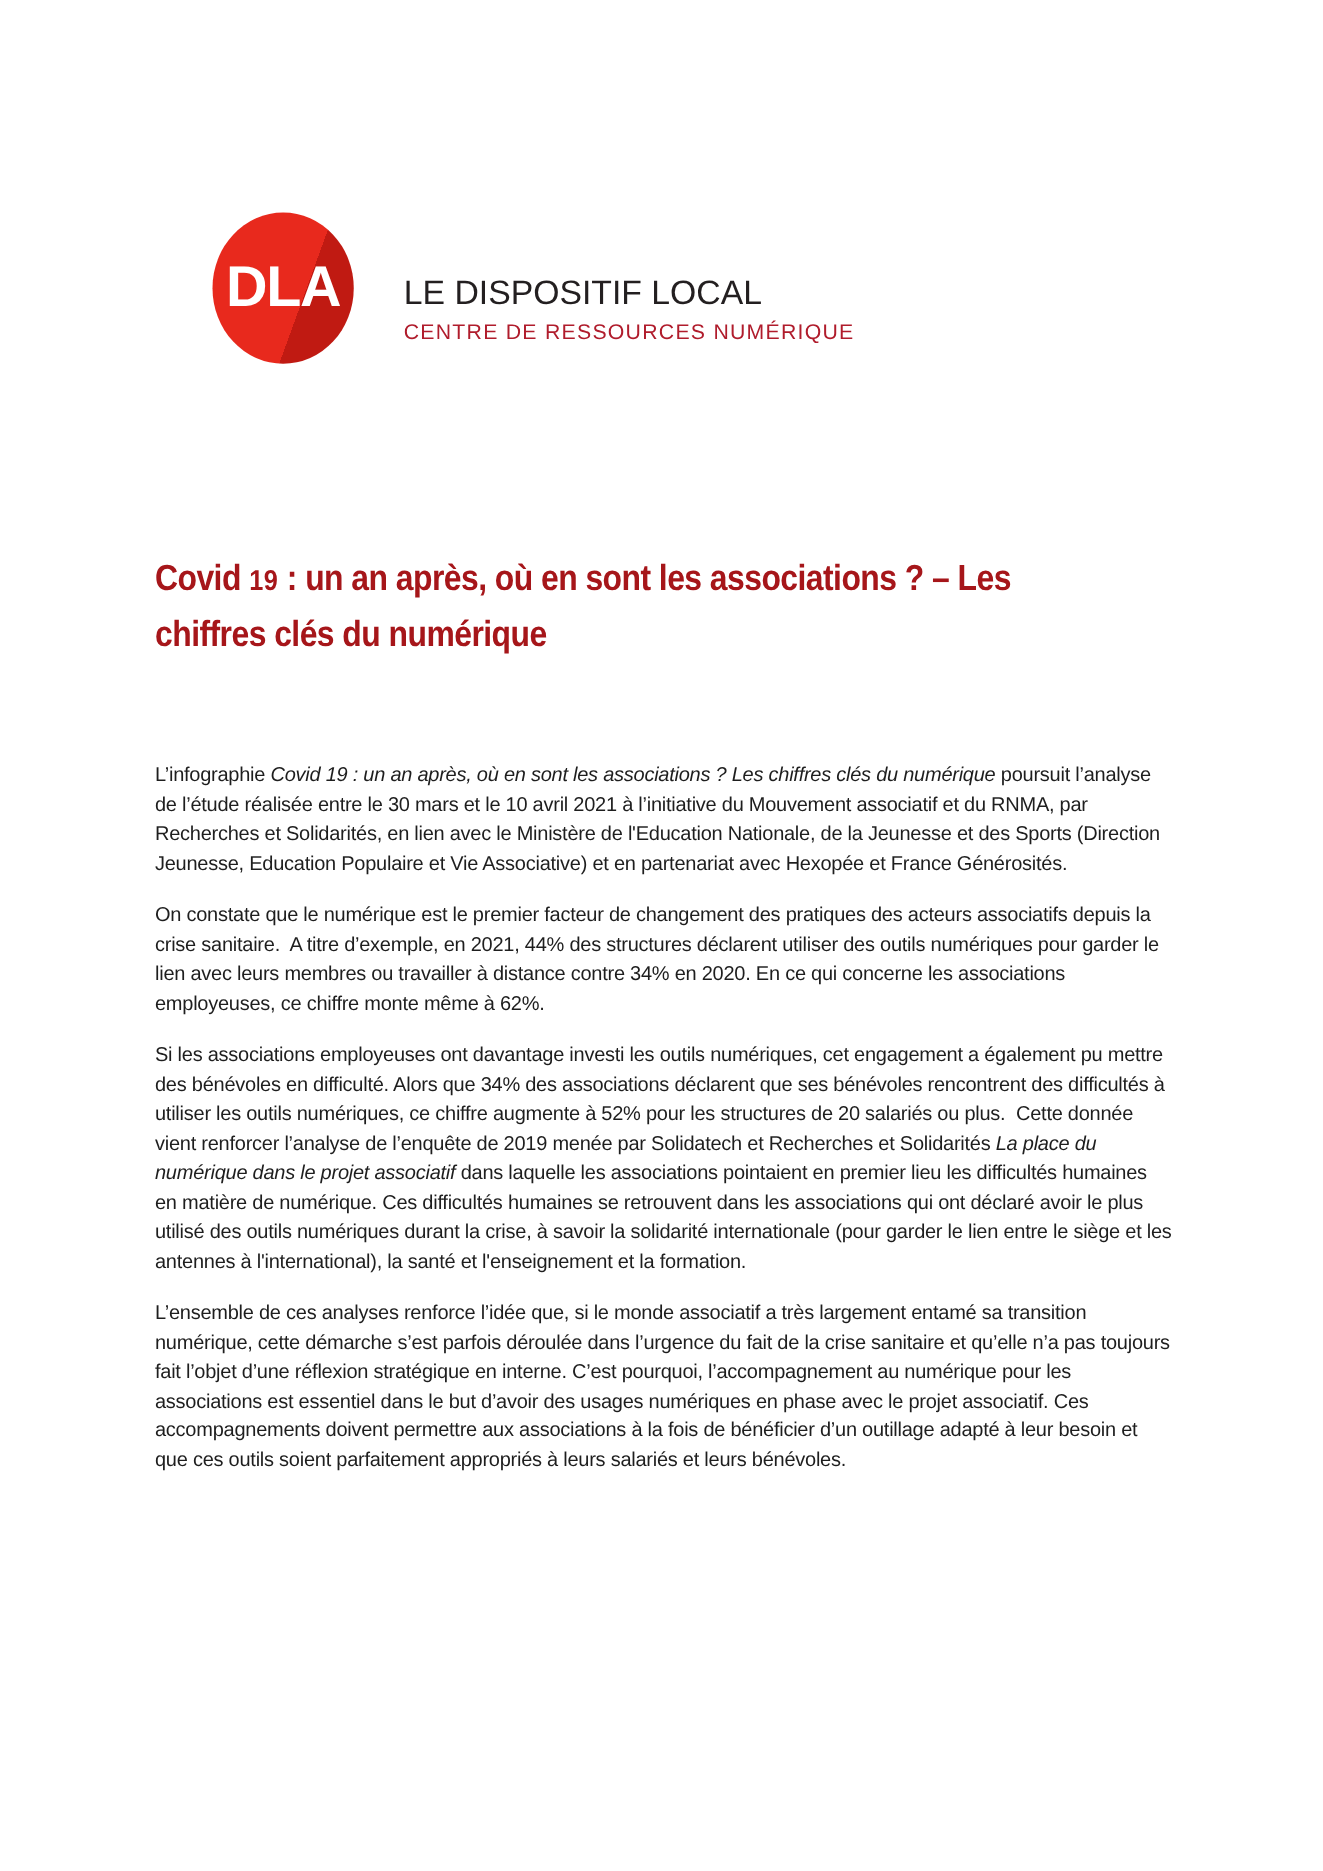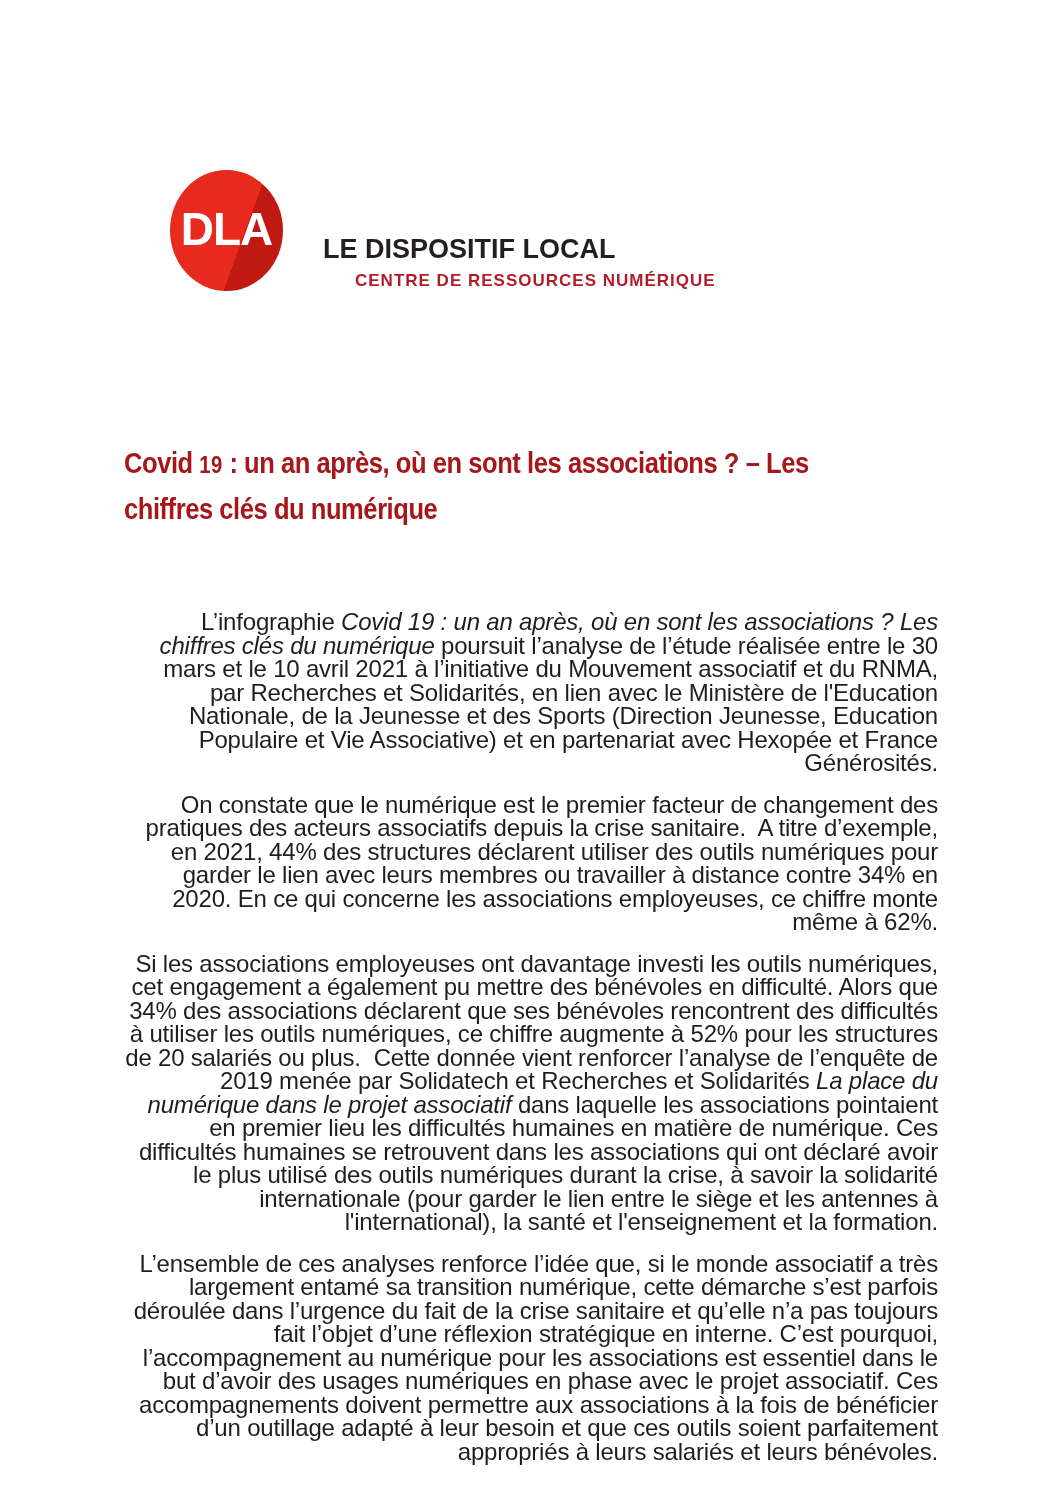--- a/index.html
+++ b/index.html
@@ -19,21 +19,21 @@
     overflow: hidden;
     background: var(--page_bg, #ffffff);
   }
 
   
   .logo-block {
     position: absolute;
     top: 170px;
     left: 170px;
     display: flex;
-    align-items: flex-end;
+    align-items: center;
   }
   .logo-circle {
     width: 113px;
     height: 121px;
     border-radius: 50%;
     background: linear-gradient(110deg, var(--logo_bright_red, #e8291d) 62%, var(--logo_dark_red, #c01a12) 62%);
     display: flex;
     align-items: center;
     justify-content: center;
     flex-shrink: 0;
@@ -46,34 +46,33 @@
     line-height: 1;
     padding-bottom: 4px;
   }
   .logo-text {
     padding-top: 33px;
     margin-left: 40px;
   }
   .logo-name {
     font-size: 27px;
     line-height: 30px;
-    font-weight: bold;
+    font-weight: normal;
     color: var(--logo_name_dark, #231f20);
     letter-spacing: 0;
     white-space: nowrap;
   }
   .logo-tagline {
     margin-top: 7px;
     font-size: 17px;
     line-height: 20px;
-    font-weight: bold;
+    font-weight: normal;
     color: var(--logo_tagline_red, #b01c2c);
     letter-spacing: 1px;
     white-space: nowrap;
-    margin-left: 32px;
   }
 
   
   .article {
     position: absolute;
     left: 124px;
     top: 402px;
     width: 814px;
     margin-top: 40px;
   }
@@ -90,26 +89,25 @@
     white-space: nowrap;
     transform: scaleX(0.88);
     transform-origin: 0 50%;
   }
   .title .num {
     font-size: 23px;
     letter-spacing: 0.5px;
   }
   .para {
     margin: 0 0 18px 0;
-    font-size: 24px;
+    font-size: 16px;
     line-height: 23.5px;
     letter-spacing: -0.2px;
     color: var(--body_text, #1e1e1e);
     white-space: pre-wrap;
-    text-align: right;
   }
   .para em {
     font-style: italic;
   }
 </style>
 </head>
 <body>
 
 <div class="page">
 

